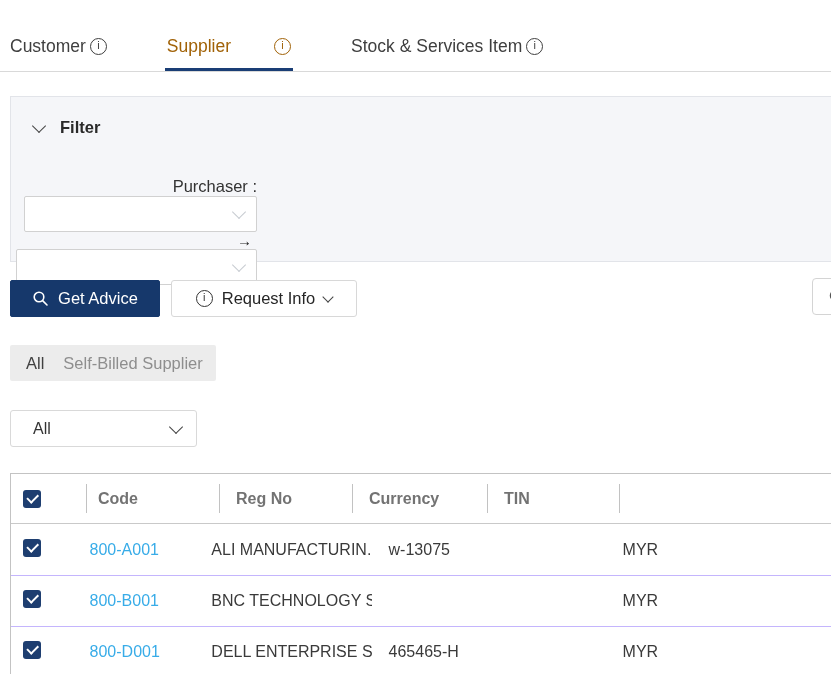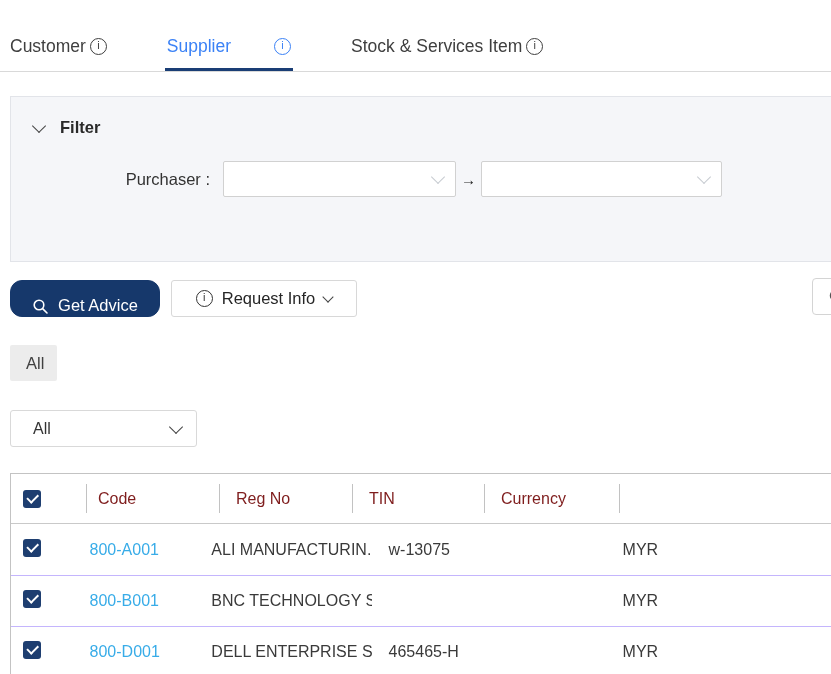--- a/index.html
+++ b/index.html
@@ -13,21 +13,21 @@
     position:absolute; top:0; left:0; right:0; height:72px;
     display:flex; align-items:flex-end; padding-left:8px;
     border-bottom:1px solid #d9d9d9; box-sizing:border-box;
   }
   .tab {
     display:flex; align-items:center; gap:3px;
     margin-right:56px; padding:0 2px 11px 2px;
     font-size:17.5px; color:#3f3f3f; cursor:pointer;
     border-bottom:3px solid transparent;
   }
-  .tab.active { color:#3b82f6; border-bottom-color:#1a3e75;gap:42px; }
+  .tab.active { color:#a16207; border-bottom-color:#1a3e75;gap:42px; }
   .info-icon {
     display:inline-block; box-sizing:border-box;
     width:17px; height:17px; border:1.5px solid currentColor; border-radius:50%;
     font-size:11px; line-height:13.5px; text-align:center; font-style:normal;
     margin-left:1px;
   }
   
   .filter-panel {
     position:absolute; top:96px; left:10px; right:0; height:166px;
     background:#f5f6f9; border:1px solid #e2e4e9; border-right:none;
@@ -40,22 +40,22 @@
   .filter-title { font-size:16.5px; font-weight:bold; color:#2a2a2a; }
   .chev {
     display:inline-block; width:9px; height:9px;
     border-right:1.7px solid currentColor; border-bottom:1.7px solid currentColor;
     transform:rotate(45deg); margin-top:-4px;
   }
   .chev.dark { color:#444; }
   .chev.light { color:#c7cbd1; }
   .chev.small { width:7px; height:7px; border-width:1.5px; }
   .purchaser-row {
-    position:absolute; top:64px; left:0;
-    display:flex; align-items:center;
+    position:absolute; top:80px; left:0;
+    display:flex; align-items:flex-end;flex-direction:column;
   }
   .purchaser-label {
     display:inline-block; width:199px; text-align:right;
     font-size:16.5px; color:#333;
   }
   .select {
     box-sizing:border-box; height:36px; background:#fff;
     border:1px solid #d1d1d1; border-radius:2px;
     display:flex; align-items:center; justify-content:space-between;
     padding:0 12px; cursor:pointer;
@@ -66,21 +66,21 @@
   .range-arrow { font-size:15px; color:#222; margin:0 5px 0 5px; }
   
   .toolbar { position:absolute; top:280px; left:10px; display:flex; }
   .btn {
     display:flex; align-items:center; justify-content:center; gap:9px;
     height:37px; font-size:16.5px; font-family:inherit; cursor:pointer;
     box-sizing:border-box;
   }
   .btn-primary {
     width:150px; background:#16386b; color:#fff;
-    border:1px solid #16386b; border-radius:12px;align-items:flex-end;
+    border:1px solid #16386b; border-radius:2px;
   }
   .btn-secondary {
     width:186px; margin-left:11px; background:#fff; color:#262626;
     border:1px solid #d8d8d8; border-radius:3px;
   }
   .btn-secondary .info-icon { border-color:#333; color:#333; margin:0; }
   .btn-cut {
     position:absolute; top:278px; left:812px; width:45px; height:37px;
     background:#fff; border:1px solid #d4d4d4; border-radius:4px;
     display:flex; align-items:center; box-sizing:border-box; cursor:pointer;
@@ -109,21 +109,21 @@
     position:absolute; top:473px; left:10px; right:0;
     border:1px solid #c3c3c3; border-right:none; background:#fff;
     box-sizing:border-box; overflow:hidden;
   }
   .thead {
     display:flex; height:50px; align-items:center;
     border-bottom:1px solid #c9c9c9; box-sizing:border-box;
   }
   .th {
     box-sizing:border-box; height:100%; display:flex; align-items:center;
-    padding-left:17px; font-size:16px; font-weight:400; color:#7f1d1d;
+    padding-left:17px; font-size:16px; font-weight:700; color:#737373;
     position:relative;
   }
   .th.sep::before {
     content:""; position:absolute; left:0; top:10px; bottom:10px;
     width:1px; background:#c2c2c2;
   }
   .tr {
     display:flex; height:51px; align-items:center; box-sizing:border-box;
     font-size:16px; color:#3a3a3a;
   }
@@ -205,36 +205,37 @@
 
 <button class="btn-cut">
   <svg width="18" height="18" viewBox="0 0 18 18">
     <circle cx="7.5" cy="7.5" r="5" fill="none" stroke="#555" stroke-width="1.5"></circle>
     <line x1="11.3" y1="11.3" x2="15.8" y2="15.8" stroke="#555" stroke-width="1.5" stroke-linecap="round"></line>
   </svg>
 </button>
 
 <div class="segmented">
   <span class="seg active">All</span>
+  <span class="seg inactive">Self-Billed Supplier</span>
 </div>
 
 <div class="dropdown">
   <span class="dropdown-value">All</span>
   <span class="chev dark"></span>
 </div>
 
 <div class="table">
   <div class="thead">
     <div class="th col-check">
       <span class="checkbox"></span>
     </div>
     <div class="th col-code sep">Code</div>
     <div class="th col-reg sep">Reg No</div>
+    <div class="th col-cur sep">Currency</div>
     <div class="th col-tin sep">TIN</div>
-    <div class="th col-cur sep">Currency</div>
     <div class="th col-extra sep"></div>
   </div>
 
   <div class="tr">
     <div class="td col-check">
       <span class="checkbox"></span>
     </div>
     <div class="td col-code">
       <a class="code-link">800-A001</a>
     </div>

